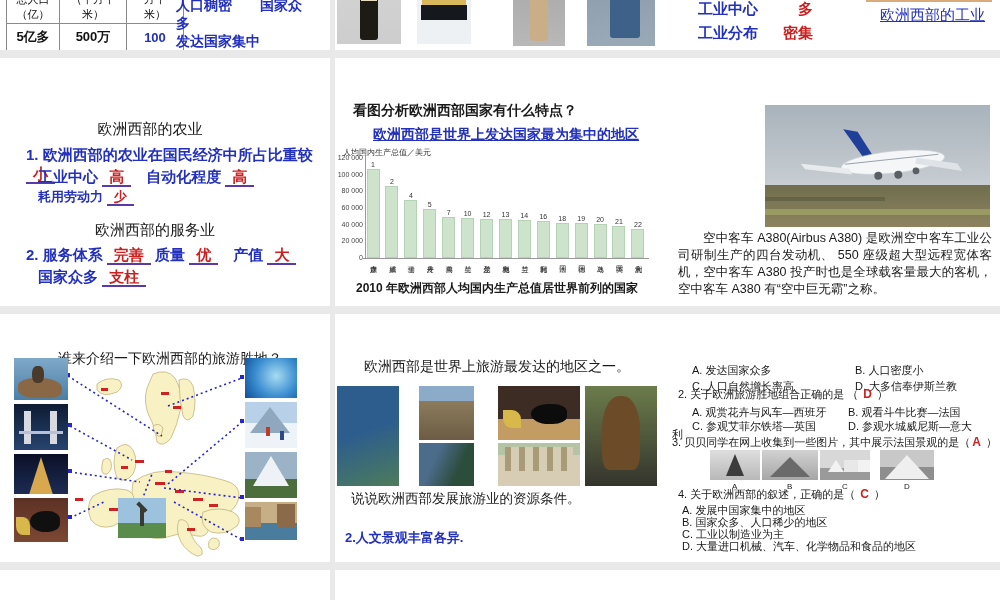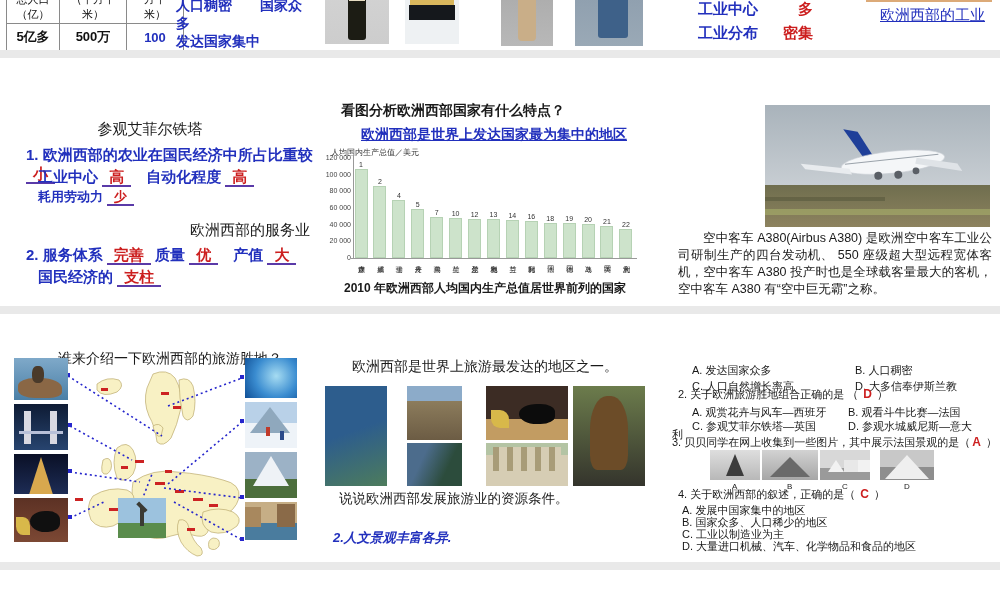--- a/index.html
+++ b/index.html
@@ -1,19 +1,19 @@
 <!DOCTYPE html>
 <html><head>
 <meta charset="utf-8">
 <style>
   html,body{margin:0;padding:0;width:1000px;height:600px;overflow:hidden;
     background:#e9e9e9;font-family:"Liberation Sans","DejaVu Sans",sans-serif;position:relative}
   .slide{position:absolute;background:#fff;overflow:hidden}
   
-  .c1{left:0;width:330px}.c2{left:323px;width:368px}.c3{left:670px;width:330px}
+  .c1{left:0;width:330px}.c2{left:335px;width:368px}.c3{left:670px;width:330px}
   .r1{top:-198px;height:248px}.r2{top:58px;height:248px}.r3{top:314px;height:248px}.r4{top:570px;height:248px}
   .abs{position:absolute}
   
   .blue{color:#2230bd}.red{color:#cc1f1f}.blk{color:#1a1a1a}
   .bold{font-weight:bold}
   .seg .ans{color:#cc1f1f;font-weight:bold;border-bottom:2px solid #5a3aa8;padding:0 7px}
   .quiz .ans{color:#cc1f1f;font-weight:bold;border-bottom:none;padding:0 2px;font-size:12px}
   
   .ptable{position:absolute;left:6px;top:152px;border-collapse:collapse;font-size:11px;color:#111}
   .ptable td{border:1px solid #8a8a8a;text-align:center;vertical-align:bottom;padding:1px 2px}
@@ -142,27 +142,27 @@
 <div class="slide c3 r1">
   <div class="abs blue bold" style="left:28px;top:198px;font-size:15px">工业中心</div>
   <div class="abs red bold" style="left:128px;top:198px;font-size:15px">多</div>
   <div class="abs blue bold" style="left:28px;top:222px;font-size:15px">工业分布</div>
   <div class="abs red bold" style="left:113px;top:222px;font-size:15px">密集</div>
   <div class="abs" style="left:196px;top:196px;width:126px;height:4px;background:#dcaa78"></div>
   <div class="abs blue" style="left:210px;top:204px;font-size:15px;text-decoration:underline">欧洲西部的工业</div>
 </div>
 
 <div class="slide c1 r2">
-  <div class="abs blk" style="left:0;top:62px;width:300px;text-align:center;font-size:15px">参观艾菲尔铁塔</div>
+  <div class="abs blk" style="left:0;top:62px;width:300px;text-align:center;font-size:15px">欧洲西部的农业</div>
   <div class="abs blue bold seg" style="left:26px;top:88px;font-size:15px"><span>1. 欧洲西部的农业在国民经济中所占比重较 </span><span class="ans">小</span></div>
   <div class="abs blue bold seg" style="left:38px;top:110px;font-size:15px"><span>工业中心 </span><span class="ans">高</span><span>　自动化程度 </span><span class="ans">高</span></div>
   <div class="abs blue bold seg" style="left:38px;top:130px;font-size:13px"><span>耗用劳动力 </span><span class="ans">少</span></div>
-  <div class="abs blk" style="left:0;top:163px;width:310px;text-align:right;font-size:15px">欧洲西部的服务业</div>
+  <div class="abs blk" style="left:0;top:163px;width:310px;text-align:center;font-size:15px">欧洲西部的服务业</div>
   <div class="abs blue bold seg" style="left:26px;top:188px;font-size:15px"><span>2. 服务体系 </span><span class="ans">完善</span><span> 质量 </span><span class="ans">优</span><span>　产值 </span><span class="ans">大</span></div>
-  <div class="abs blue bold seg" style="left:38px;top:210px;font-size:15px"><span>国民经济的 </span><span class="ans">支柱</span></div>
+  <div class="abs blue bold seg" style="left:38px;top:210px;font-size:15px"><span>国家众多 </span><span class="ans">支柱</span></div>
 </div>
 
 <div class="slide c2 r2">
   <div class="abs blk bold" style="left:18px;top:44px;font-size:14px">看图分析欧洲西部国家有什么特点？</div>
   <div class="abs blue bold" style="left:38px;top:68px;font-size:14px;text-decoration:underline">欧洲西部是世界上发达国家最为集中的地区</div>
   <div class="abs" style="left:8px;top:89px;font-size:8px;color:#333">人均国内生产总值／美元</div>
   <div id="yticks">
       <div class="ytick" style="left: 0px; top: 196px;">0</div>
       <div class="ytick" style="left: 0px; top: 179.333px;">20 000</div>
       <div class="ytick" style="left: 0px; top: 162.667px;">40 000</div>
@@ -383,26 +383,26 @@
 
 <div class="slide c2 r3">
   <div class="abs blk" style="left:0;top:44px;width:324px;text-align:center;font-size:14px">欧洲西部是世界上旅游最发达的地区之一。</div>
   <div class="ph ph-lake" style="left:2px;top:72px;width:62px;height:100px"></div>
   <div class="ph ph-cliffs" style="left:84px;top:72px;width:55px;height:54px"></div>
   <div class="ph ph-canyon" style="left:84px;top:129px;width:55px;height:43px"></div>
   <div class="ph ph-bullfight" style="left:163px;top:72px;width:82px;height:54px"></div>
   <div class="ph ph-ruins" style="left:163px;top:129px;width:82px;height:43px"></div>
   <div class="ph ph-statue" style="left:250px;top:72px;width:72px;height:100px"></div>
   <div class="abs blk" style="left:16px;top:176px;font-size:13.5px">说说欧洲西部发展旅游业的资源条件。</div>
-  <div class="abs blue bold" style="left:10px;top:215px;font-size:13px;font-style:italic">2.人文景观丰富各异.</div>
+  <div class="abs blue bold" style="left:10px;top:215px;font-size:13px;">2.人文景观丰富各异.</div>
 </div>
 
 <div class="slide c3 r3 quiz">
   <div class="abs" style="left:22px;top:50px">A. 发达国家众多</div>
-  <div class="abs" style="left:185px;top:50px">B. 人口稠密</div>
+  <div class="abs" style="left:185px;top:50px">B. 人口密度小</div>
   <div class="abs" style="left:22px;top:66px">C. 人口自然增长率高</div>
   <div class="abs" style="left:185px;top:66px">D. 大多信奉伊斯兰教</div>
   <div class="abs seg" style="left:8px;top:74px"><span>2. 关于欧洲旅游胜地组合正确的是 （ </span><span class="ans">D</span><span> ）</span></div>
   <div class="abs" style="left:22px;top:92px">A. 观赏花卉与风车—西班牙</div>
   <div class="abs" style="left:178px;top:92px">B. 观看斗牛比赛—法国</div>
   <div class="abs" style="left:22px;top:106px">C. 参观艾菲尔铁塔—英国</div>
   <div class="abs" style="left:178px;top:106px">D. 参观水城威尼斯—意大</div>
   <div class="abs" style="left:2px;top:114px">利</div>
   <div class="abs seg" style="left:2px;top:122px"><span>3. 贝贝同学在网上收集到一些图片，其中展示法国景观的是（</span><span class="ans">A</span><span> ）</span></div>
   <div class="ph g-eiffel" style="left:40px;top:136px;width:50px;height:30px"></div>

